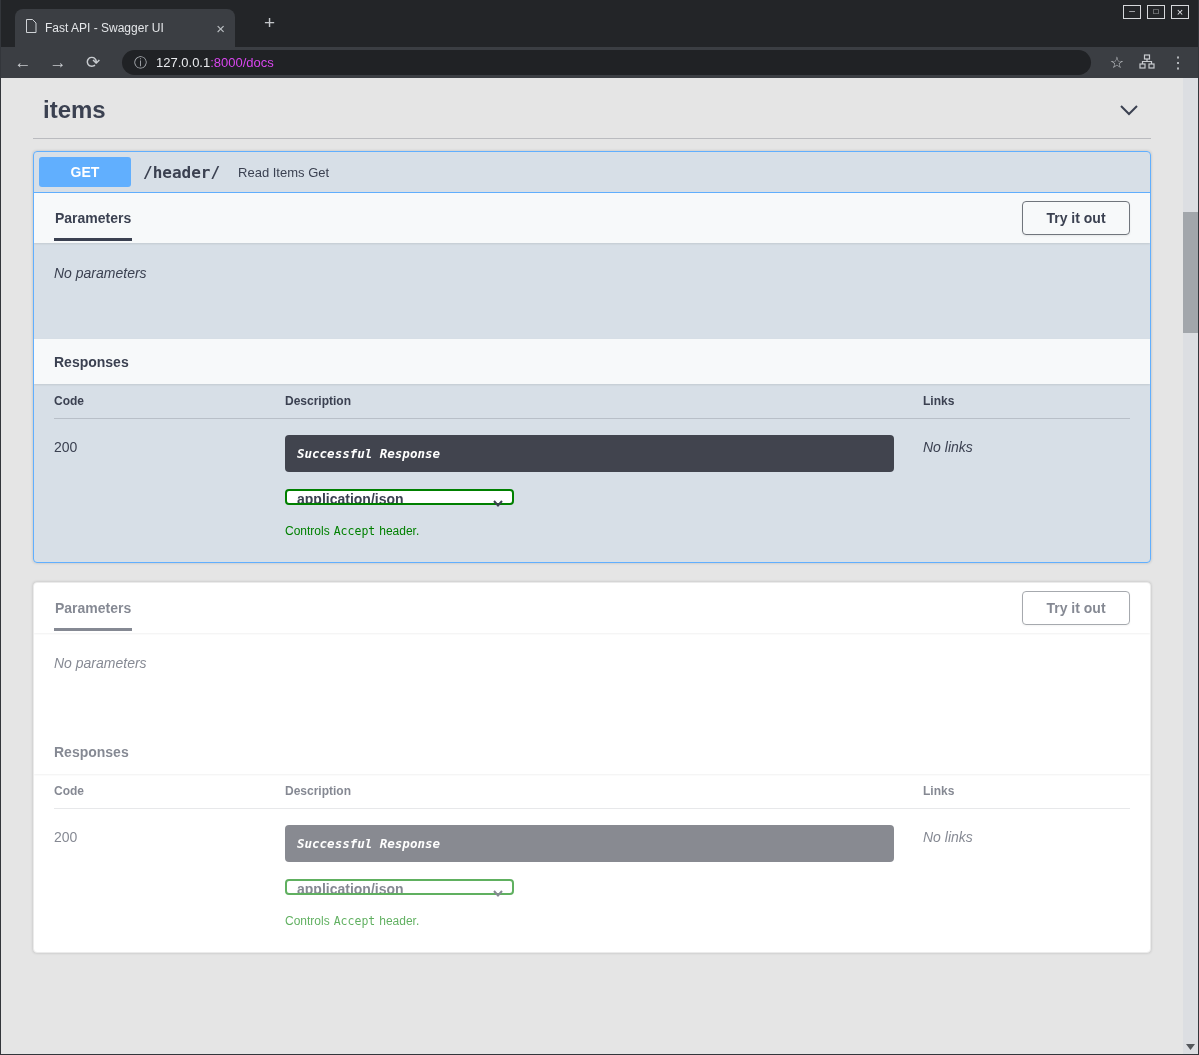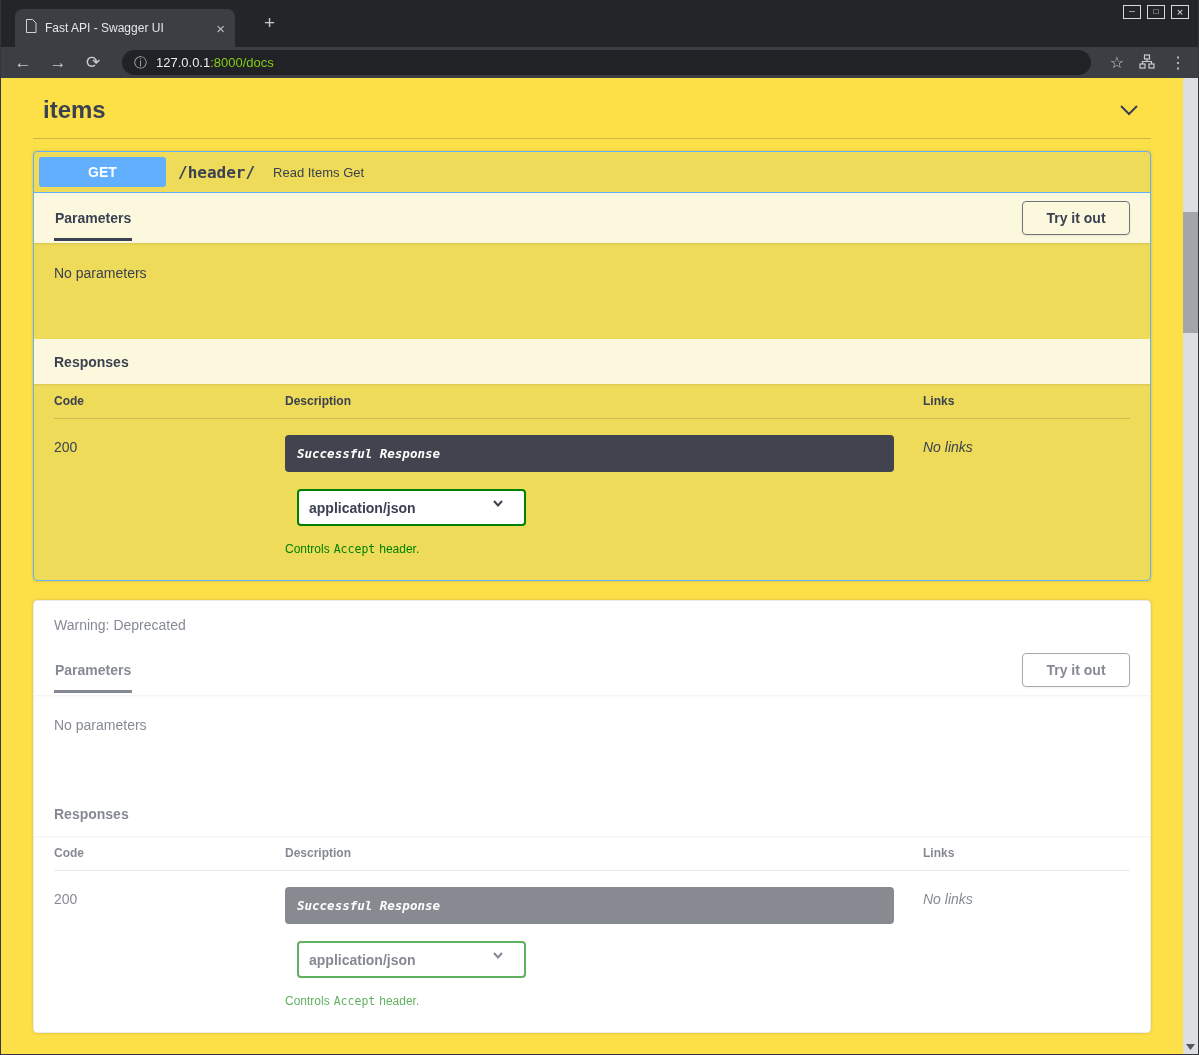--- a/index.html
+++ b/index.html
@@ -24,83 +24,83 @@
 
   
   .toolbar { height: 31px; background: #3b3e43; display: flex; align-items: center;
              padding: 0 12px 0 12px; gap: 15px; flex: none; }
   .nav-icon { color: #c9ccd0; font-size: 17px; line-height: 1; width: 20px; text-align: center; }
   .urlbar { flex: 1; height: 25px; background: #202225; border-radius: 13px; display: flex;
             align-items: center; padding: 0 12px; gap: 9px; margin: 0 4px; overflow: hidden; }
   .info-icon { color: #aeb2b7; font-size: 13px; line-height: 1; }
   .url-text { font-size: 13px; white-space: nowrap; }
   .url-host { color: #e8eaed; }
-  .url-rest { color: #84cc16; }
+  .url-rest { color: #d946ef; }
   .right-icon { color: #c9ccd0; font-size: 16px; line-height: 1; }
 
   
-  .content-row { flex: 1; display: flex; background: #fde047; min-height: 0; }
+  .content-row { flex: 1; display: flex; background: #e5e5e5; min-height: 0; }
   .main { flex: 1; min-width: 0; overflow: hidden; padding-top: 14px; }
   .swagger-wrap { margin: 0 32px; color: #3b4151; }
 
   .tag-header { display: flex; justify-content: space-between; align-items: center;
                 padding: 4px 10px 14px; border-bottom: 1px solid rgba(59,65,81,.25); margin-bottom: 12px; }
   .tag-title { font-size: 24px; font-weight: 700; color: #3b4151; }
   .tag-chevron svg { display: block; }
 
   .opblock { border-radius: 4px; margin-bottom: 19px; box-shadow: 0 0 3px rgba(0,0,0,.19); overflow: hidden; }
   .opblock.get { border: 1px solid #61affe; background: rgba(97,175,254,.1); }
   .opblock.deprecated { border: 1px solid #ebebeb; background: #fff; }
   .opblock.deprecated .opblock-summary, .opblock.deprecated .opblock-body { opacity: .62; }
 
   .opblock-summary { display: flex; align-items: center; padding: 5px; cursor: pointer; }
   .get .opblock-summary { border-bottom: 1px solid #61affe; }
   .deprecated .opblock-summary { border-bottom: 1px solid #e3e3e3; }
-  .method-badge { width: 127px; padding: 7px 0; text-align: center; border-radius: 3px;
+  .method-badge { width: 92px; padding: 7px 0; text-align: center; border-radius: 3px;
                   background: #61affe; color: #fff; font-weight: 700; font-size: 14px; }
   .deprecated .method-badge { background: #ebebeb; }
   .op-path { margin-left: 12px; font-family: "DejaVu Sans Mono", monospace; font-size: 16px;
              font-weight: 600; color: #3b4151; }
   .deprecated .op-path { text-decoration: line-through; }
   .op-desc { margin-left: 18px; font-size: 13px; color: #3b4151; }
 
   .op-warning { padding: 16px 20px 12px; font-size: 14px; color: #3b4151; }
 
   .section-header { display: flex; align-items: center; justify-content: space-between;
                     padding: 0 20px; min-height: 50px; background: rgba(255,255,255,.8);
                     box-shadow: 0 1px 2px rgba(0,0,0,.1); position: relative; }
   .tab-item { font-size: 14px; font-weight: 700; color: #3b4151; padding: 15px 1px 12px;
               border-bottom: 3px solid #3b4151; cursor: pointer; }
   .try-btn { width: 108px; padding: 8px 0; text-align: center; border: 1px solid #70757c;
              border-radius: 4px; background: transparent; font-family: "Liberation Sans", sans-serif;
              font-weight: 700; font-size: 14px; color: #3b4151; cursor: pointer;
              box-shadow: 0 1px 2px rgba(0,0,0,.08); }
 
-  .no-params { padding: 22px 20px 58px; font-size: 14px; color: #3b4151; }
+  .no-params { padding: 22px 20px 58px; font-size: 14px; color: #3b4151; font-style: italic; }
 
   .responses-header { min-height: 45px; }
   .resp-title { font-size: 14px; font-weight: 700; color: #3b4151; }
 
   .responses-inner { padding: 10px 20px 24px; }
   .resp-thead, .resp-row { display: grid; grid-template-columns: 231px 1fr 207px; }
   .resp-thead { padding-bottom: 10px; border-bottom: 1px solid rgba(59,65,81,.2); }
   .th { font-size: 12px; font-weight: 700; color: #3b4151; }
   .resp-row { padding-top: 16px; }
   .td-code { font-size: 14px; color: #3b4151; padding-top: 4px; }
   .response-box { background: #41444e; color: #fff; border-radius: 4px; padding: 11px 12px;
                   font-family: "DejaVu Sans Mono", monospace; font-style: italic; font-weight: 700;
                   font-size: 12.5px; margin-right: 29px; }
   .td-links { font-size: 14px; font-style: italic; color: #3b4151; padding-top: 4px; }
 
   .media-type { margin-top: 17px; }
   .select-wrap { position: relative; width: 229px; }
-  .select-wrap select { width: 100%; height: 37px; appearance: none; -webkit-appearance: none;
+  .select-wrap select { width: 100%; height: 16px; appearance: none; -webkit-appearance: none;
                         border: 2px solid #008000; border-radius: 4px; background: #fff;
                         font-family: "Liberation Sans", sans-serif; font-weight: 700; font-size: 14px;
-                        color: #3b4151; padding: 0 30px 0 10px; margin-left: 12px; }
+                        color: #3b4151; padding: 0 30px 0 10px; }
   .select-chevron { position: absolute; right: 9px; top: 7px; pointer-events: none; }
   .accept-note { margin-top: 16px; font-size: 12px; color: #008000; }
   .accept-note .mono { font-family: "DejaVu Sans Mono", monospace; font-size: 11.5px; margin: 0 4px; }
 
   
   .scrollbar { width: 15px; background: #dcdee2; position: relative; flex: none; }
   .scroll-thumb { position: absolute; top: 134px; left: 0; width: 15px; height: 121px; background: #a2a6ab; }
   .scroll-down { position: absolute; bottom: 0; left: 0; width: 15px; height: 15px;
                  display: flex; align-items: center; justify-content: center; }
 </style>
@@ -204,21 +204,20 @@
                   </div>
                 </div>
                 <span class="td-links">No links</span>
               </div>
             </div>
           </div>
         </div>
 
         <div class="opblock deprecated">
           <div class="opblock-body">
-            <div class="op-warning">Warning: Deprecated</div>
             <div class="section-header">
               <span class="tab-item">Parameters</span>
               <button class="try-btn">Try it out</button>
             </div>
             <div class="no-params">No parameters</div>
             <div class="section-header responses-header">
               <span class="resp-title">Responses</span>
             </div>
             <div class="responses-inner">
               <div class="resp-thead">

